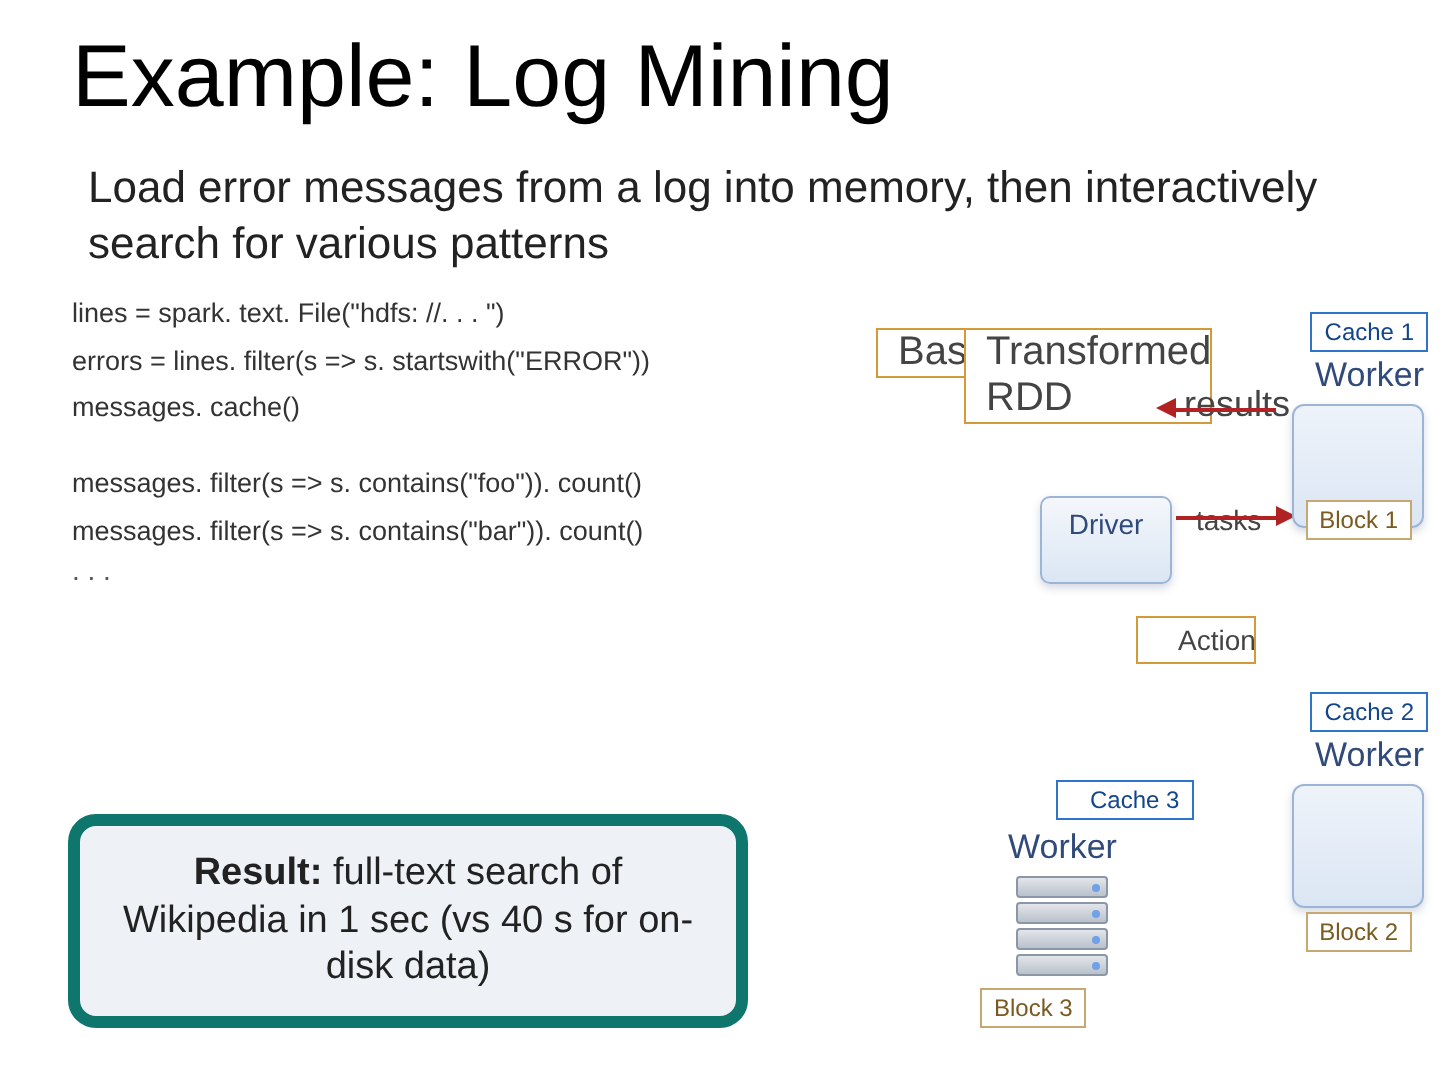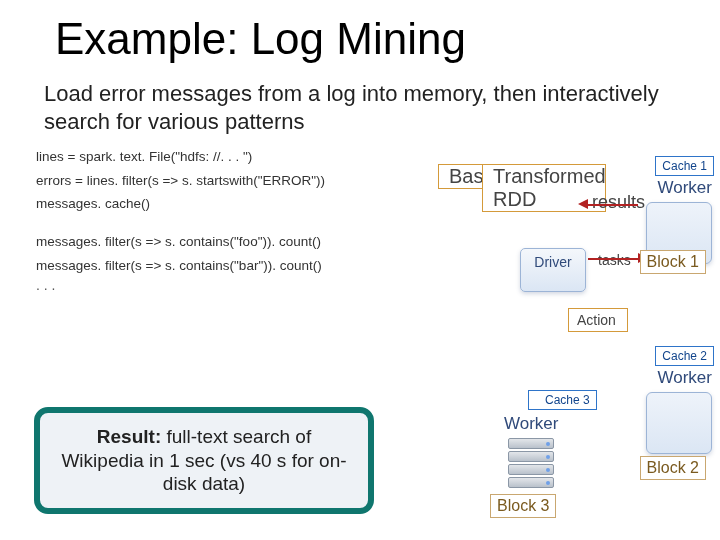--- a/index.html
+++ b/index.html
@@ -8,21 +8,20 @@
     font-family: Arial, Helvetica, sans-serif;
     background: #fff;
     position: relative;
     overflow: hidden;
   }
   .title {
     font-size: 44px;
     font-weight: 400;
     padding: 14px 0 0 36px;
     color: #000;
-    margin-left: 19px;
   }
   .subtitle {
     font-size: 22px;
     color: #222;
     padding: 16px 36px 10px 44px;
     line-height: 1.25;
   }
   .code-block {
     font-size: 13.5px;
     color: #333;
@@ -70,21 +69,21 @@
     border-right: none;
   }
   .callout-trans {
     left: 62px; top: 2px;
     width: 124px;
   }
   .callout-action {
     left: 148px; top: 146px;
     width: 60px;
     font-size: 14px;
-    padding: 3px 8px;
+    padding: 3px 20px;
   }
   .label-results {
     position: absolute;
     left: 172px; top: 30px;
     font-size: 18px;
     color: #444;
   }
   .label-tasks {
     position: absolute;
     left: 178px; top: 90px;
@@ -163,21 +162,21 @@
     border: 1.5px solid #2e74c9;
     color: #12458c;
     font-size: 12px;
     padding: 2px 6px;
   }
   .block-label {
     position: absolute;
     background: #fff;
     border: 1.5px solid #c9a770;
     color: #7a5a1f;
-    font-size: 16px;
+    font-size: 12px;
     padding: 2px 6px;
   }
 </style>
 </head>
 <body>
 
 <h1 class="title">Example: Log Mining</h1>
 
 <p class="subtitle">Load error messages from a log into memory, then interactively search for various patterns</p>
 

